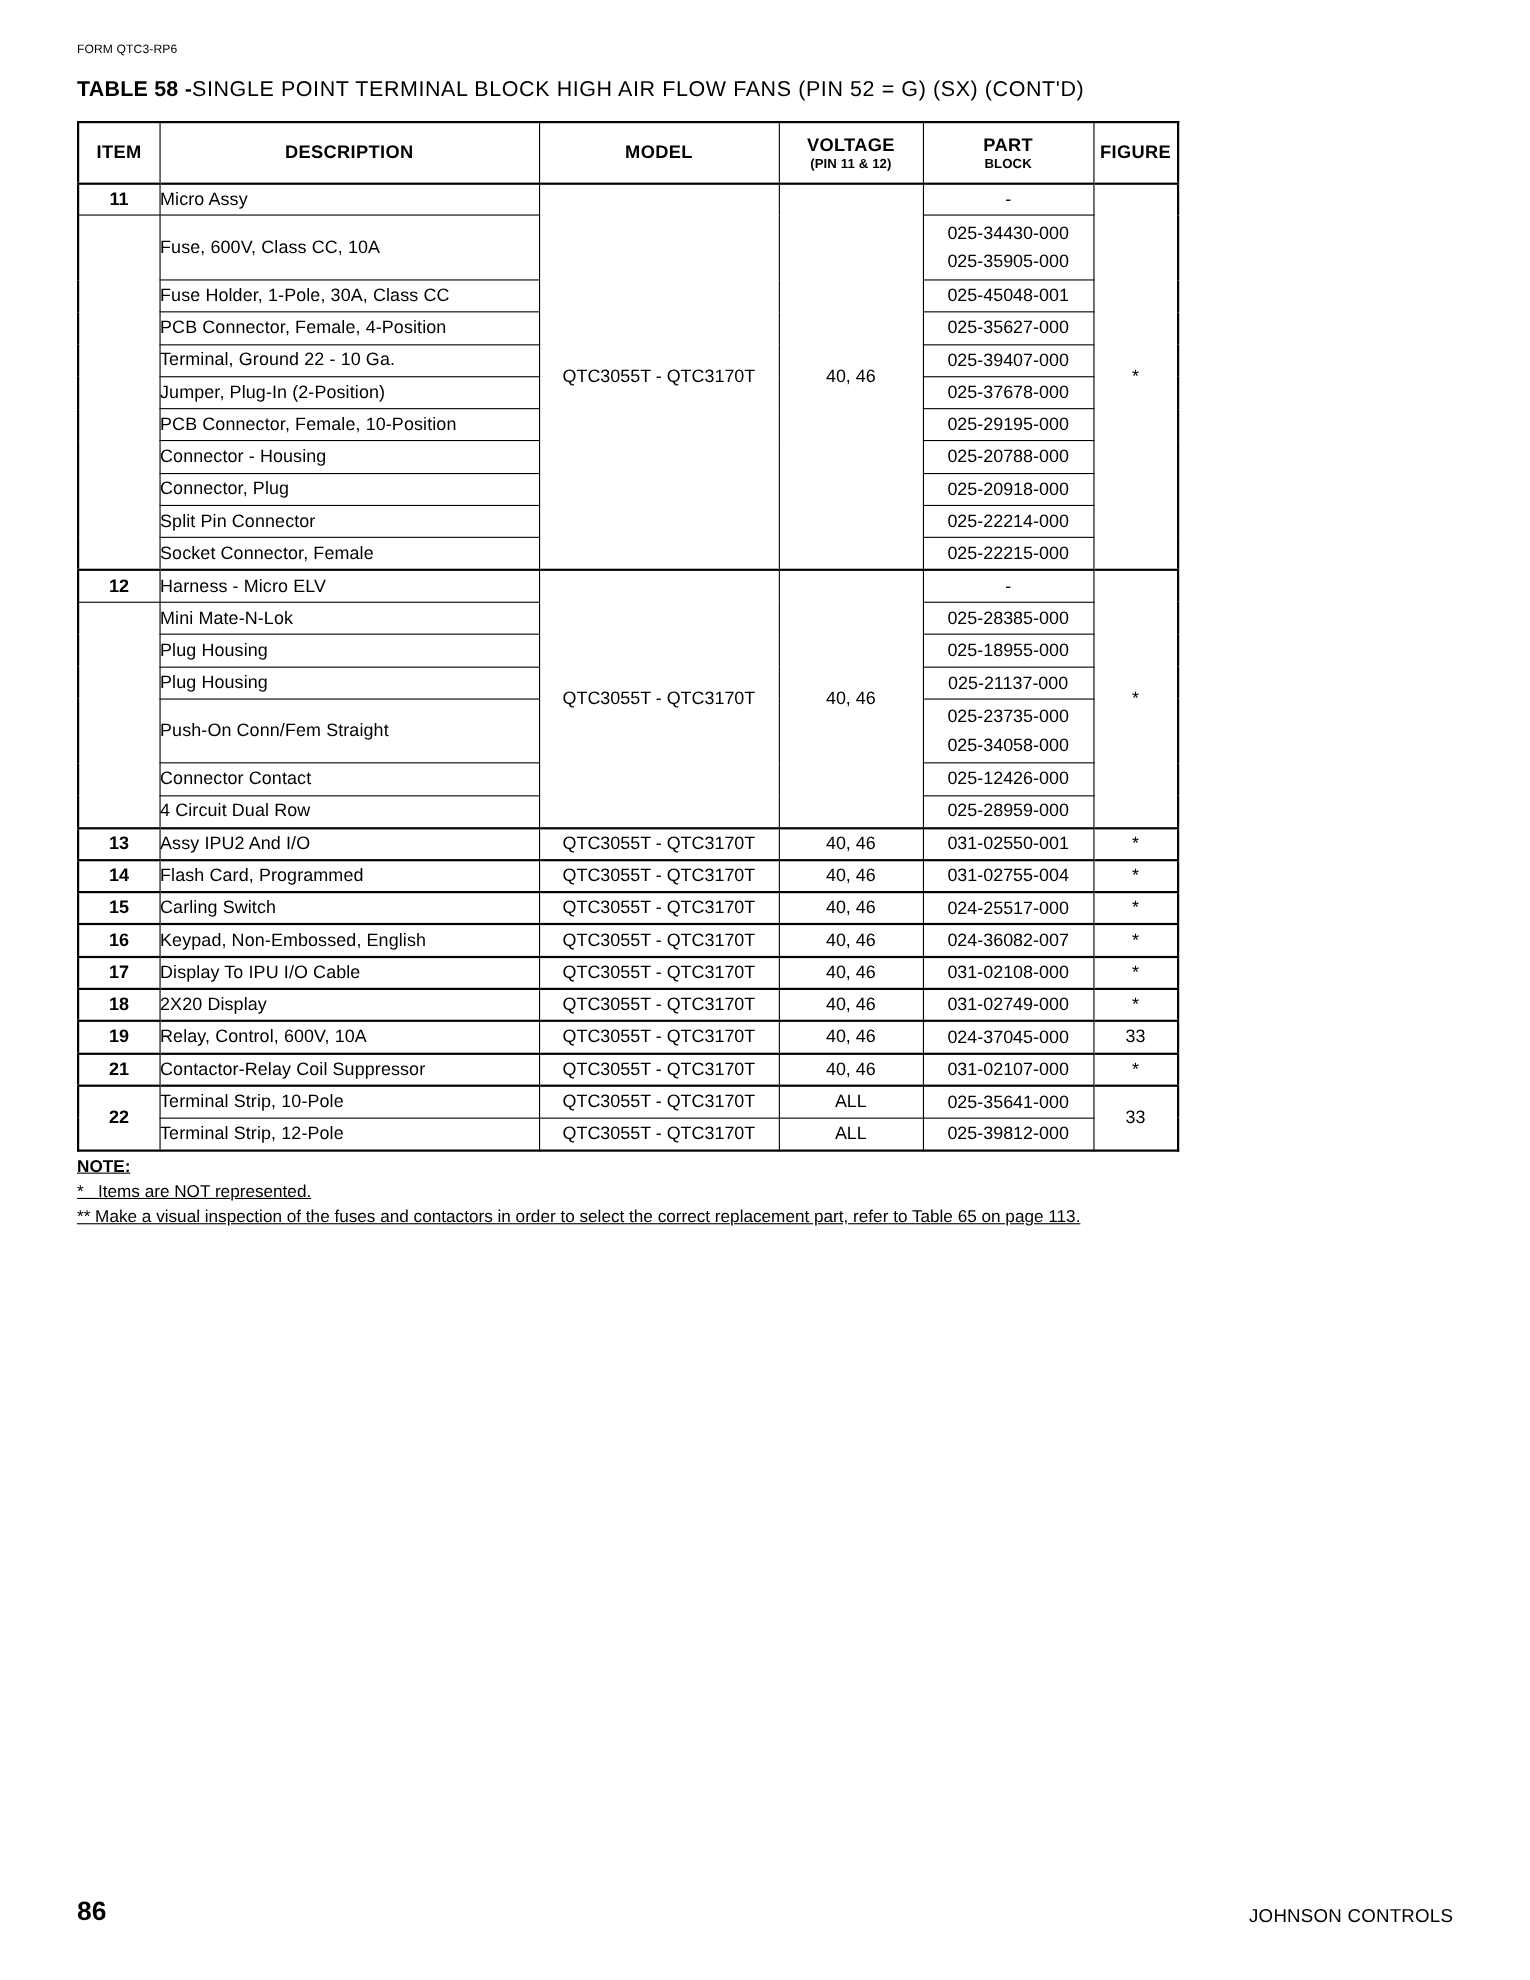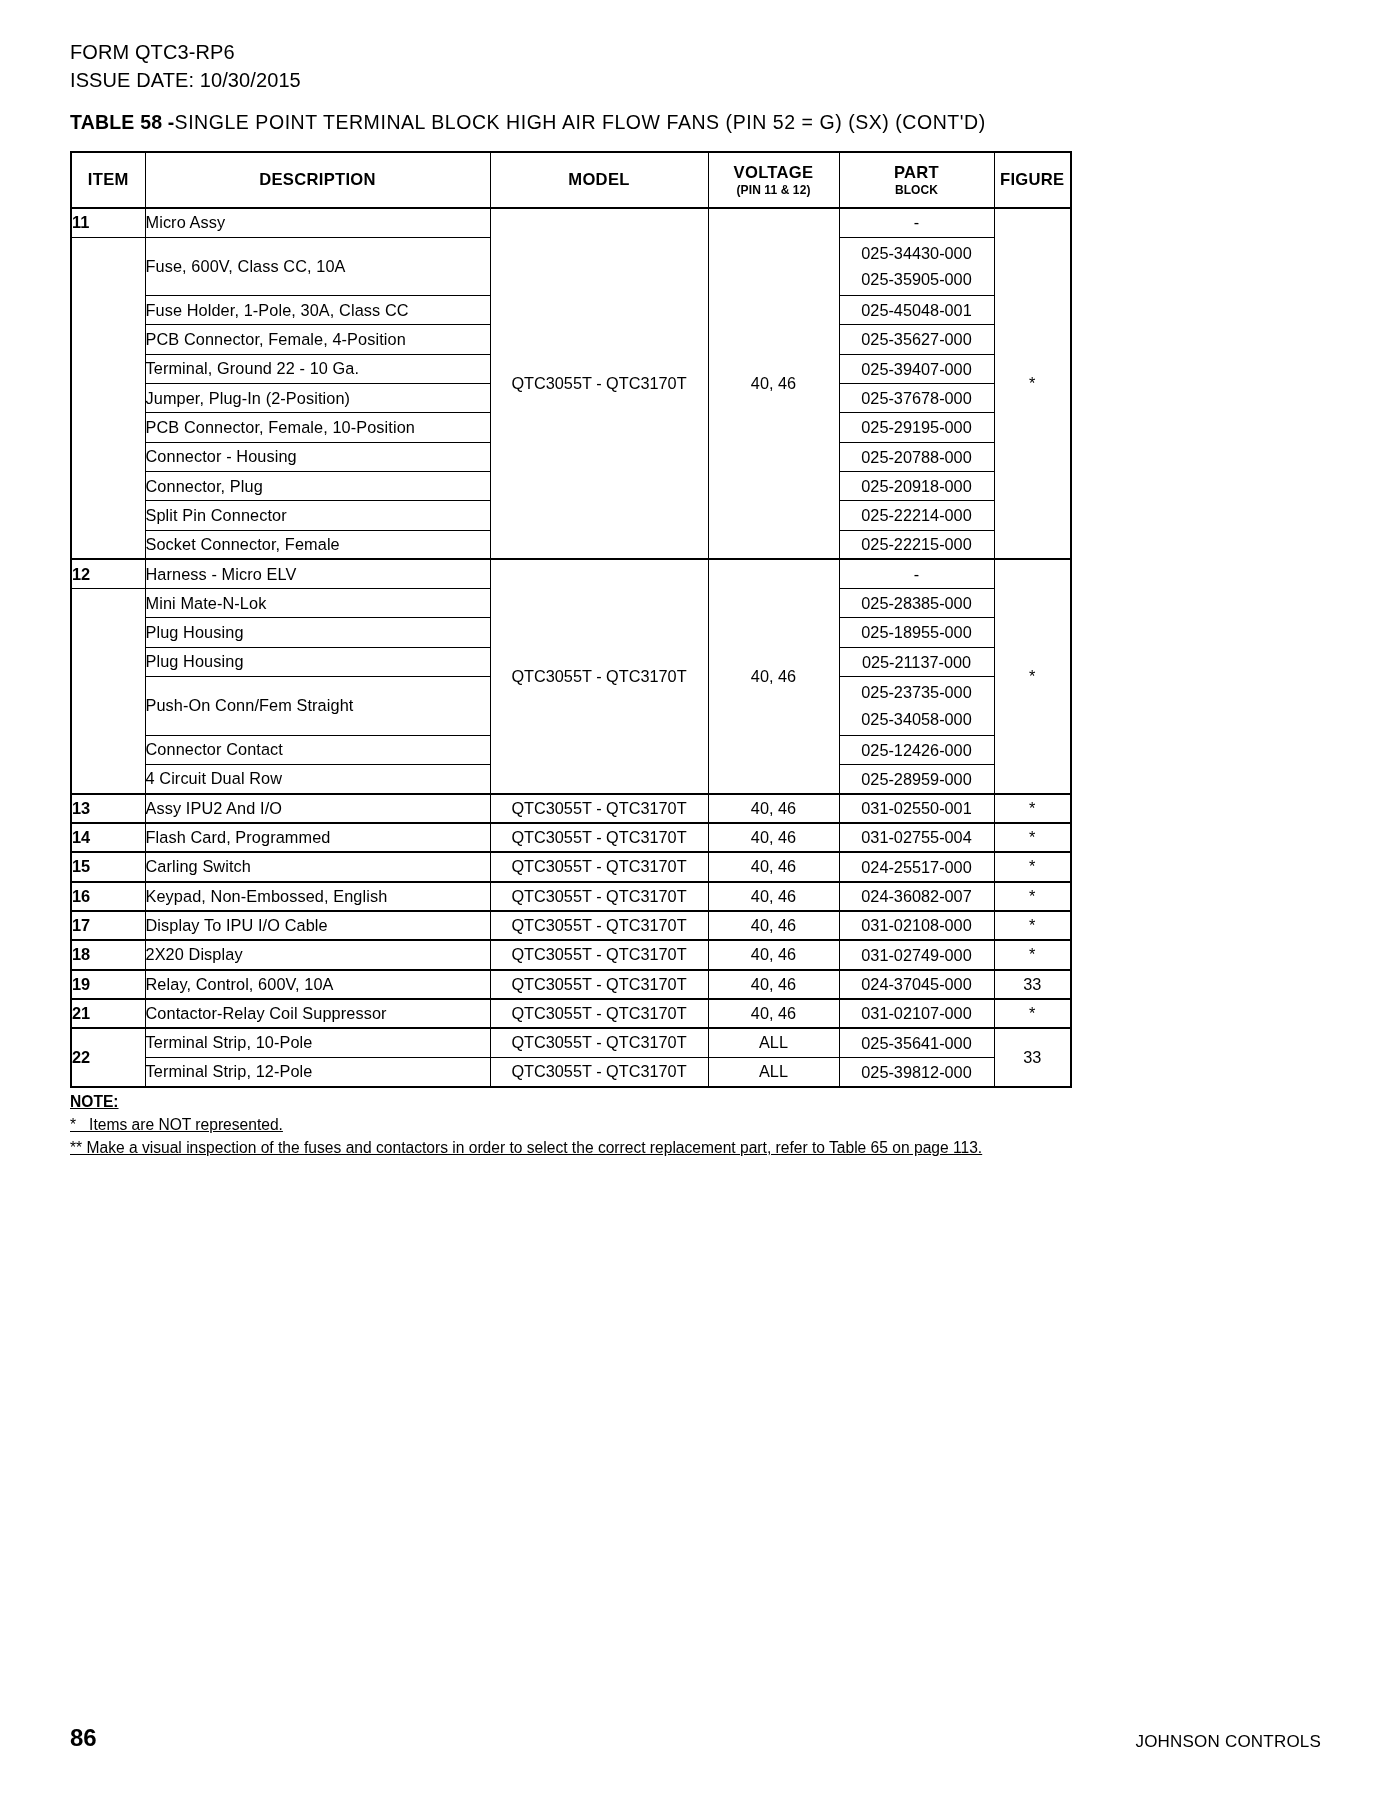--- a/index.html
+++ b/index.html
@@ -18,21 +18,21 @@
   .page {
     position: relative;
     width: 1391px;
     height: 1800px;
     box-sizing: border-box;
     padding: 38px 70px 0 70px;
   }
 
   
   .doc-header {
-    font-size: 20px;
+    font-size: 11px;
     line-height: 1.42;
     letter-spacing: 0.1px;
   }
   .doc-header div { white-space: pre; }
 
   
   .table-title {
     margin-top: 16px;
     font-size: 19.5px;
     letter-spacing: 0.2px;
@@ -81,20 +81,21 @@
     height: 54px;
     border-bottom-width: 2.6px;
   }
   thead th .sub {
     display: block;
     font-size: 12px;
     letter-spacing: 0.1px;
   }
 
   td.item {
+    text-align: center;
     font-weight: bold;
     font-size: 16.4px;
   }
   td.desc {
     text-align: left;
     padding-left: 9px;
     letter-spacing: 0.1px;
   }
   td.model, td.volt, td.part, td.fig {
     text-align: center;
@@ -139,21 +140,20 @@
     letter-spacing: 0.2px;
   }
 </style>
 </head>
 <body>
 
 <div class="page">
 
   <div class="doc-header">
     <div>FORM QTC3-RP6</div>
-    <div>ISSUE DATE: 10/30/2015</div>
   </div>
 
   <div class="table-title">
     <span class="tt-bold">TABLE 58 -</span><span class="tt-rest">SINGLE POINT TERMINAL BLOCK HIGH AIR FLOW FANS (PIN 52 = G) (SX) (CONT'D)</span>
   </div>
 
   <table class="parts">
     <colgroup>
       <col class="c-item">
         <col class="c-desc">

